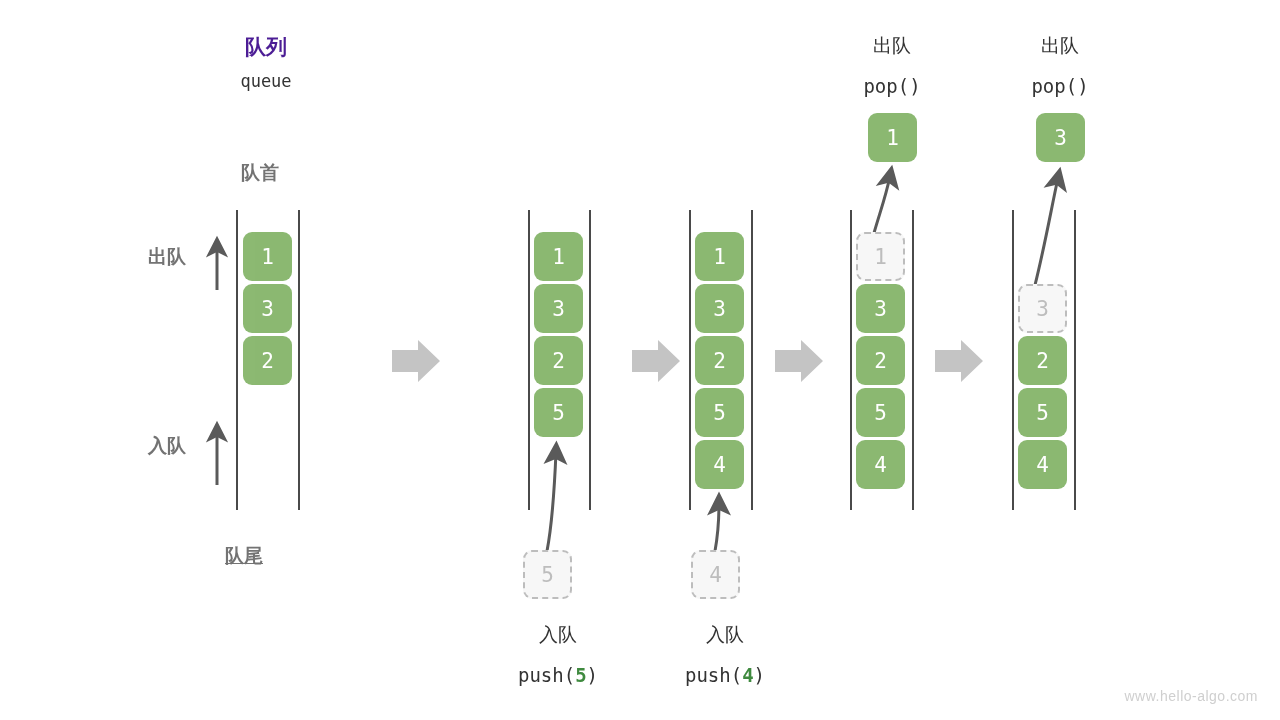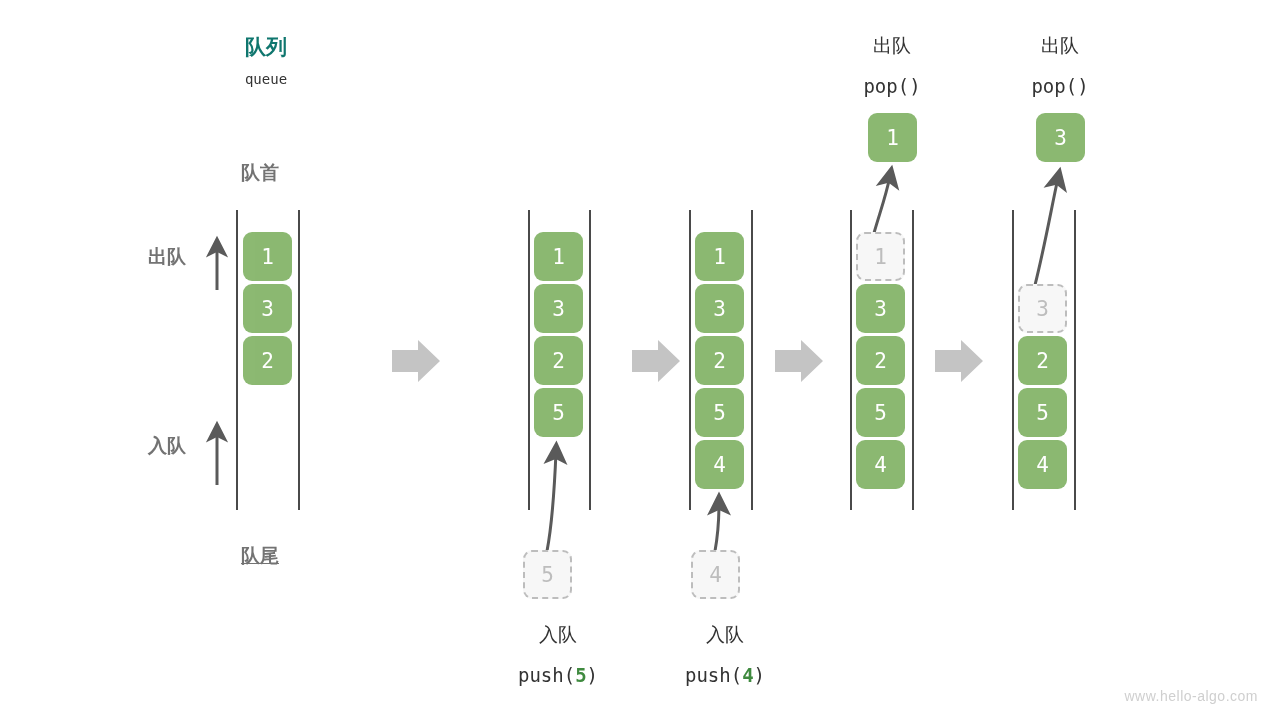--- a/index.html
+++ b/index.html
@@ -59,28 +59,28 @@
     font-size: 19px;
     font-weight: bold;
     color: #737373;
     white-space: nowrap;
     font-family: "DejaVu Sans", "Liberation Sans", sans-serif;
   }
   .label-title {
     position: absolute;
     font-size: 21px;
     font-weight: bold;
-    color: #0f766e;
+    color: #4c1d95;
     white-space: nowrap;
     text-align: center;
     font-family: "DejaVu Sans", "Liberation Sans", sans-serif;
   }
   .label-mono {
     position: absolute;
-    font-size: 14px;
+    font-size: 17px;
     color: #333333;
     white-space: nowrap;
     font-family: "DejaVu Sans Mono", "Liberation Mono", monospace;
   }
   .label-op {
     position: absolute;
     font-size: 19px;
     color: #333333;
     white-space: nowrap;
     text-align: center;
@@ -163,21 +163,21 @@
 
     <g>
       <path d="M1035,285 C1045,245 1052,205 1058,178" stroke="#5a5a5a" stroke-width="3" fill="none" marker-end="url(#thinhead2)"></path>
     </g>
   </svg>
 
   <div class="label-title" style="left:216px; top:33px; width:100px;">队列</div>
   <div class="label-mono" style="left:216px; top:71px; width:100px; text-align:center;">queue</div>
 
   <div class="label-cn" style="left:241px; top:160px;">队首</div>
-  <div class="label-cn" style="left:241px; top:543px;text-decoration:underline;">队尾</div>
+  <div class="label-cn" style="left:225px; top:543px;text-decoration:underline;">队尾</div>
   <div class="label-cn" style="left:148px; top:244px;">出队</div>
   <div class="label-cn" style="left:148px; top:433px;">入队</div>
 
   <div class="rail" style="left:236px; top:210px; height:300px;"></div>
   <div class="rail" style="left:298px; top:210px; height:300px;"></div>
 
   <div class="cell" style="left:243px; top:232px;">1</div>
   <div class="cell" style="left:243px; top:284px;">3</div>
   <div class="cell" style="left:243px; top:336px;">2</div>
 

